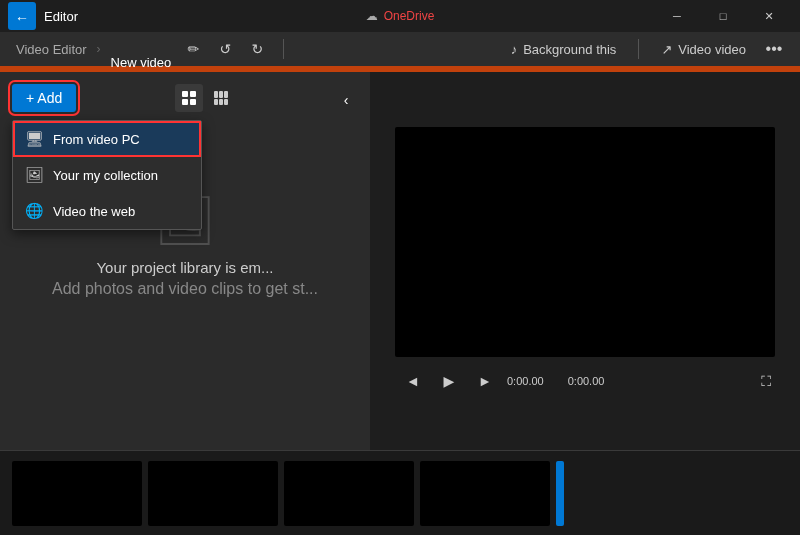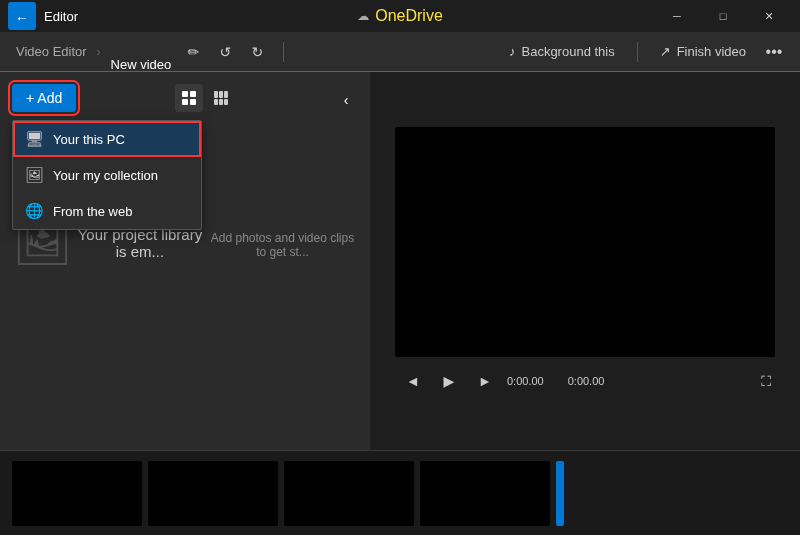--- a/index.html
+++ b/index.html
@@ -48,22 +48,22 @@
       gap: 6px;
       position: absolute;
       left: 50%;
       transform: translateX(-50%);
     }
     .onedrive-icon {
       font-size: 12px;
       color: #aaa;
     }
     .onedrive-label {
-      font-size: 16px;
-      color: #fde047;
+      font-size: 12px;
+      color: #ef4444;
     }
     .title-bar-right {
       display: flex;
       align-items: center;
       gap: 0;
     }
     .window-btn {
       width: 46px;
       height: 32px;
       display: flex;
@@ -75,21 +75,21 @@
     }
 
     
     .toolbar {
       height: 40px;
       background: #2d2d2d;
       display: flex;
       align-items: center;
       padding: 0 12px;
       gap: 4px;
-      border-bottom: 1px solid #c2410c;
+      border-bottom: 6px solid #c2410c;
     }
     .breadcrumb-item {
       font-size: 13px;
       color: #aaa;
       cursor: pointer;
       padding: 2px 4px;
     }
     .breadcrumb-sep {
       font-size: 12px;
       color: #666;
@@ -243,40 +243,40 @@
     .dropdown-icon {
       font-size: 15px;
       color: #ccc;
       width: 18px;
       text-align: center;
     }
 
     
     .empty-state {
       display: flex;
-      flex-direction: row;
+      flex-direction: column;
       align-items: center;
       justify-content: center;
       height: 60%;
       color: #888;
       text-align: center;
       padding-top: 30px;
     }
     .empty-state-icon {
       font-size: 48px;
       margin-bottom: 10px;
       opacity: 0.4;
     }
     .empty-state-title {
       font-size: 15px;
       color: #ccc;
       margin-bottom: 4px;
     }
     .empty-state-sub {
-      font-size: 12px;
+      font-size: 16px;
       color: #888;
     }
 
     
     .right-panel {
       flex: 1;
       background: #1e1e1e;
       display: flex;
       flex-direction: column;
       align-items: center;
@@ -403,21 +403,21 @@
   <div class="toolbar-icon-btn">↻</div>
   <div class="toolbar-sep"></div>
   <div class="toolbar-right">
     <div class="toolbar-action-btn">
       <span>♪</span>
       <span>Background this</span>
     </div>
     <div class="toolbar-sep"></div>
     <div class="toolbar-action-btn">
       <span>↗</span>
-      <span>Finish video</span>
+      <span>Video video</span>
     </div>
     <div class="more-btn">•••</div>
   </div>
 </div>
 
 <div class="main-content">
 
   <div class="left-panel">
     <div class="left-panel-header">
       <button class="add-btn">+ Add</button>
@@ -440,29 +440,29 @@
               <span></span>
           </div>
         </div>
       </div>
       <div class="collapse-btn">‹</div>
     </div>
 
     <div class="dropdown-menu">
       <div class="dropdown-item highlighted">
         <span class="dropdown-icon">🖥</span>
-        <span>Your this PC</span>
+        <span>From video PC</span>
       </div>
       <div class="dropdown-item">
         <span class="dropdown-icon">🖼</span>
         <span>Your my collection</span>
       </div>
       <div class="dropdown-item">
         <span class="dropdown-icon">🌐</span>
-        <span>From the web</span>
+        <span>Video the web</span>
       </div>
     </div>
 
     <div class="empty-state">
       <div class="empty-state-icon">🖼</div>
       <div class="empty-state-title">Your project library is em...</div>
       <div class="empty-state-sub">Add photos and video clips to get st...</div>
     </div>
   </div>
 

